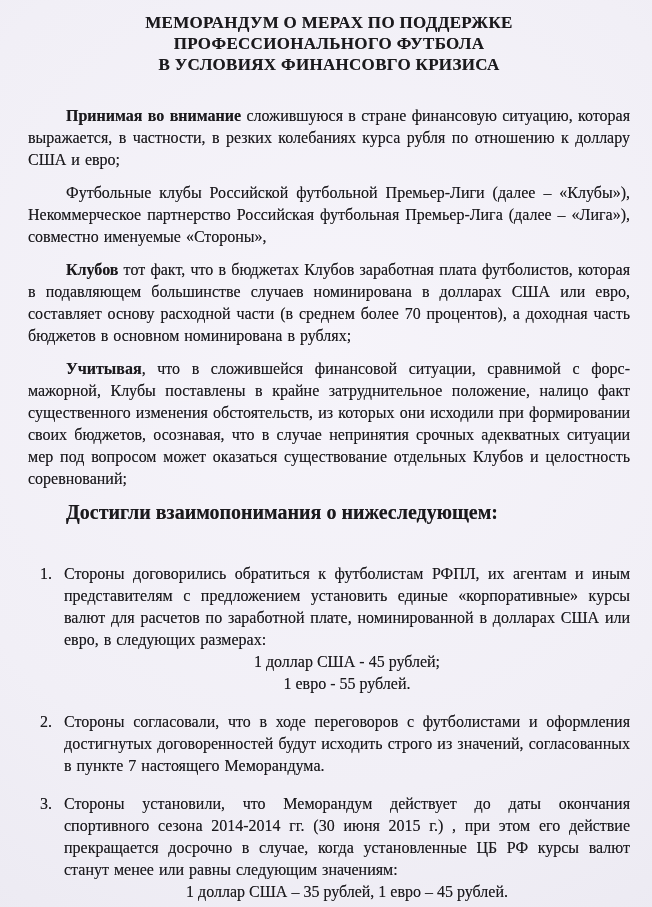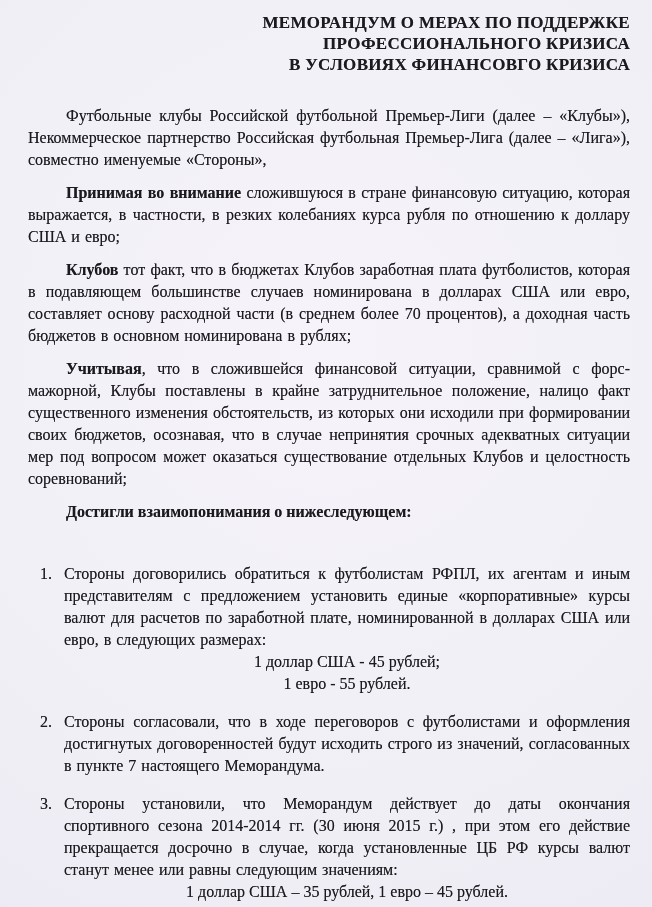--- a/index.html
+++ b/index.html
@@ -19,39 +19,39 @@
       radial-gradient(ellipse 120% 90% at 50% 38%, #f6f4fa 0%, var(--paper) 55%, var(--paper-edge) 100%);
   }
   .page {
     width: 652px;
     height: 907px;
     padding: 12px 22px 0 28px;
     text-shadow: 0 0 0.5px rgba(25,22,30,0.55);
   }
   .title {
     margin: 0 0 30px 0;
-    text-align: right;
+    text-align: center;
     font-size: 17px;
     line-height: 21px;
     font-weight: bold;
     letter-spacing: 0.3px;
   }
   .title .tline { display: block; }
   .para {
     margin: 0 0 11px 0;
     font-size: 16px;
     line-height: 22px;
     text-align: justify;
     text-indent: 38px;
     word-spacing: 1px;
   }
   .lead { font-weight: bold; }
   .subheading {
     margin: 0 0 40px 0;
-    font-size: 16px;
+    font-size: 20px;
     line-height: 22px;
     font-weight: bold;
     text-indent: 38px;
   }
   .list {
     list-style: none;
     margin: 0 0 0 12px;
     padding: 0;
   }
   .item {
@@ -68,30 +68,30 @@
   .jtext { text-align: justify; word-spacing: 1px; }
   .rate { text-align: center; }
 </style>
 </head>
 <body>
 
 <div class="page">
 
   <h1 class="title">
     <span class="tline">МЕМОРАНДУМ О МЕРАХ ПО ПОДДЕРЖКЕ</span>
-    <span class="tline">ПРОФЕССИОНАЛЬНОГО КРИЗИСА</span>
+    <span class="tline">ПРОФЕССИОНАЛЬНОГО ФУТБОЛА</span>
     <span class="tline">В УСЛОВИЯХ ФИНАНСОВГО КРИЗИСА</span>
   </h1>
 
   <p class="para">
-    <span class="lead"></span><span>Футбольные клубы Российской футбольной Премьер-Лиги (далее – «Клубы»),  Некоммерческое партнерство Российская футбольная Премьер-Лига (далее – «Лига»), совместно именуемые «Стороны»,</span>
+    <span class="lead">Принимая во внимание</span><span> сложившуюся в стране финансовую ситуацию, которая выражается, в частности, в резких колебаниях курса рубля по отношению к доллару США и евро;</span>
   </p>
 
   <p class="para">
-    <span class="lead">Принимая во внимание</span><span> сложившуюся в стране финансовую ситуацию, которая выражается, в частности, в резких колебаниях курса рубля по отношению к доллару США и евро;</span>
+    <span class="lead"></span><span>Футбольные клубы Российской футбольной Премьер-Лиги (далее – «Клубы»),  Некоммерческое партнерство Российская футбольная Премьер-Лига (далее – «Лига»), совместно именуемые «Стороны»,</span>
   </p>
 
   <p class="para">
     <span class="lead">Клубов</span><span> тот факт, что в бюджетах Клубов заработная плата футболистов, которая в подавляющем большинстве случаев номинирована в долларах США или евро, составляет основу расходной части (в среднем более 70 процентов), а доходная часть бюджетов в основном номинирована в рублях;</span>
   </p>
 
   <p class="para">
     <span class="lead">Учитывая</span><span>, что в сложившейся финансовой ситуации, сравнимой с форс-мажорной, Клубы поставлены в крайне затруднительное положение, налицо факт существенного изменения обстоятельств, из которых они исходили при формировании своих бюджетов, осознавая, что в случае непринятия срочных адекватных ситуации мер под вопросом может оказаться существование отдельных Клубов и целостность соревнований;</span>
   </p>
 

